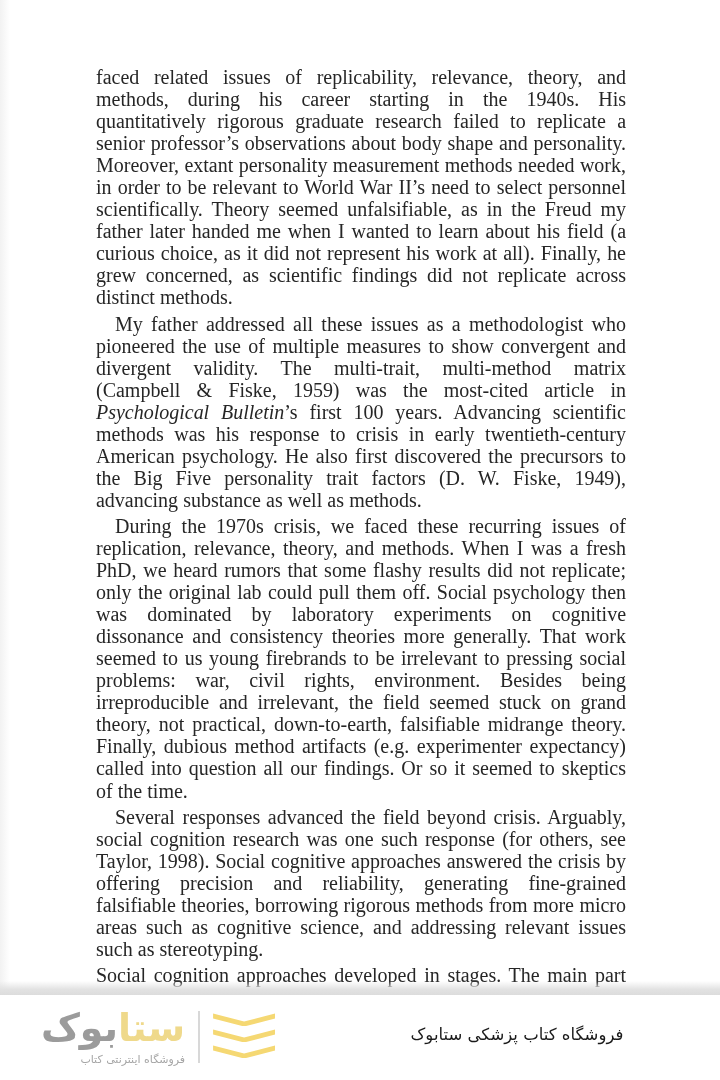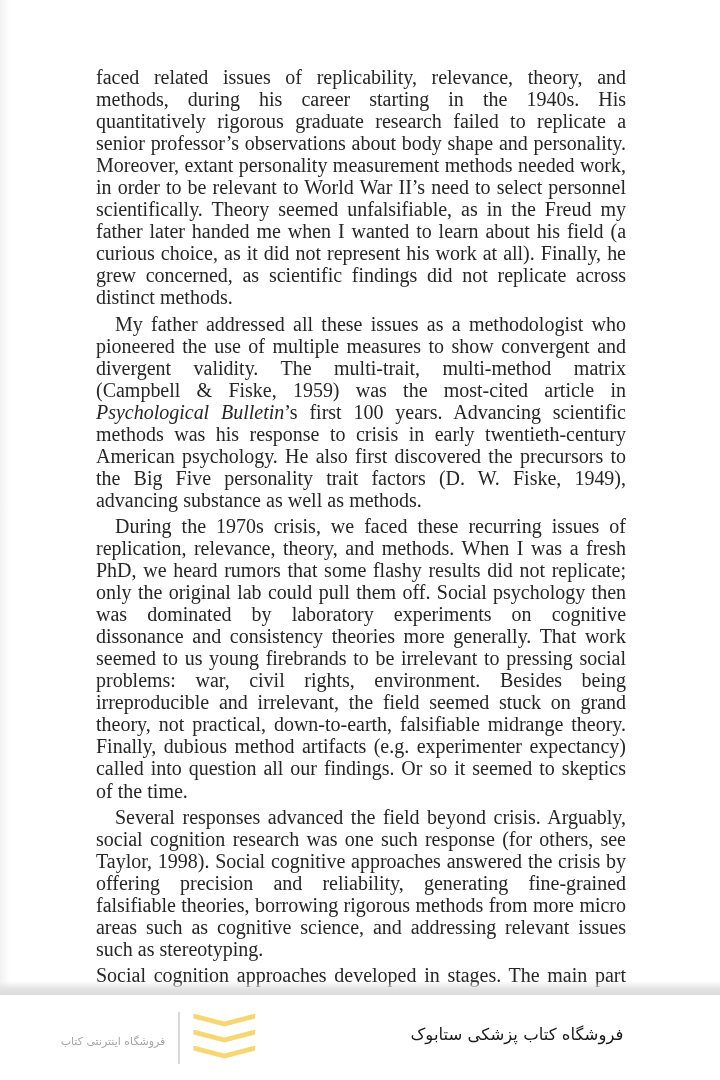--- a/index.html
+++ b/index.html
@@ -229,20 +229,21 @@
 
   <div class="page-shadow-bottom"></div>
 </div>
 
 <div class="footer">
 
   <div class="brandmark">
     <div class="brandmark-inner">
 
       <div class="wordmark">
+        <div class="logo-fa"><span class="gold">ستا</span><span class="grey">بوک</span></div>
         <div class="logo-tagline">فروشگاه اینترنتی کتاب</div>
       </div>
 
       <div class="logo-divider"></div>
 
       <div class="chevron-mark">
         <i class="c1"></i>
           <i class="c2"></i>
           <i class="c3"></i>
       </div>

